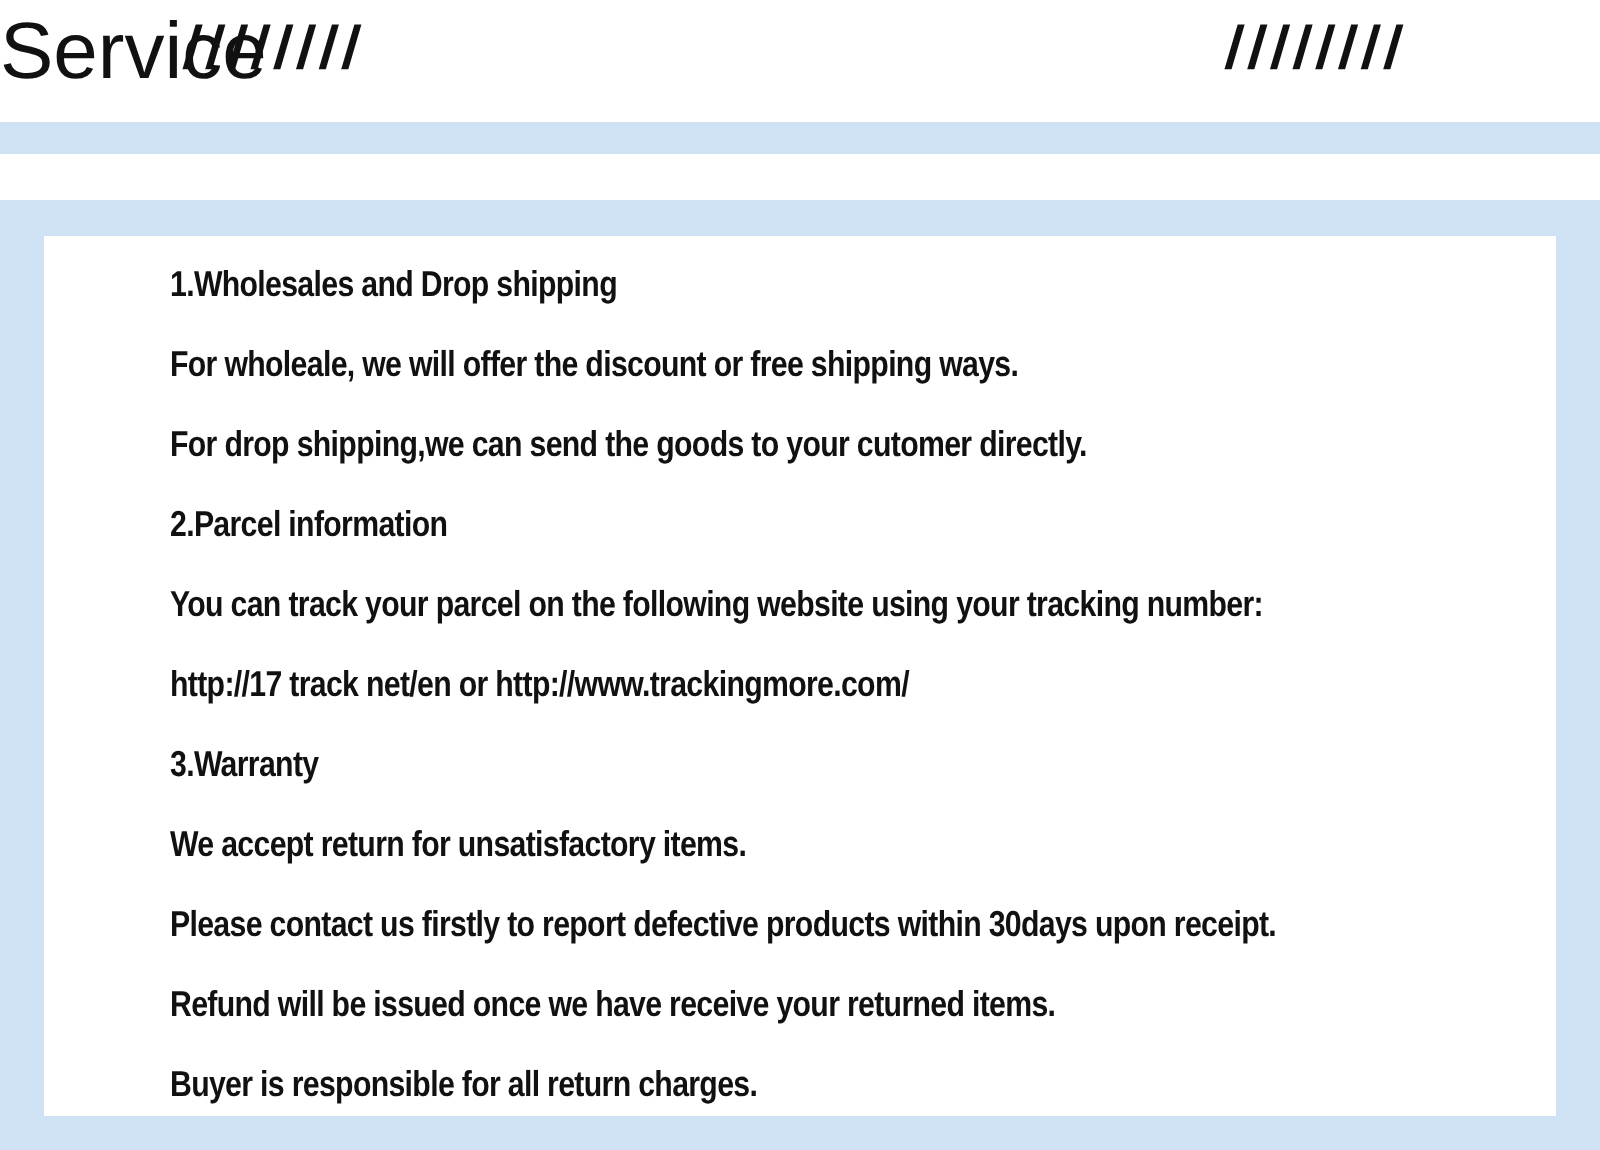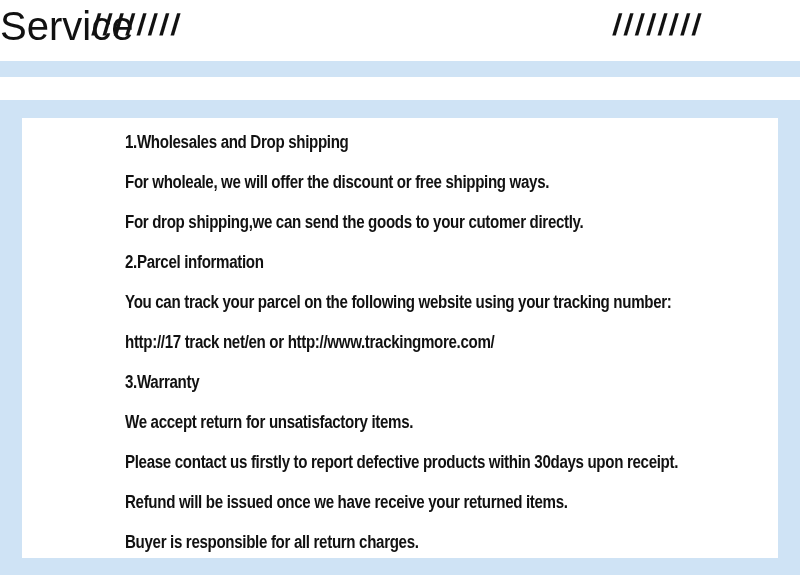--- a/index.html
+++ b/index.html
@@ -37,21 +37,21 @@
 
   
   .main-block{position:absolute;top:100px;left:0;width:800px;height:475px;background:var(--band-blue);}
 
   
   .white-box{
     position:absolute;left:22px;top:18px;
     width:756px;height:440px;
     background:var(--panel-white);
   }
-  .content{padding:4px 0 0 63px;margin-left:40px;}
+  .content{padding:4px 0 0 63px;}
   .line{
     margin:0;height:40px;line-height:40px;
     font-size:18px;font-weight:700;letter-spacing:-0.4px;
     color:var(--text-black);
     white-space:nowrap;
     transform:scaleX(0.84);transform-origin:0 50%;
   }
 </style>
 </head>
 <body>

